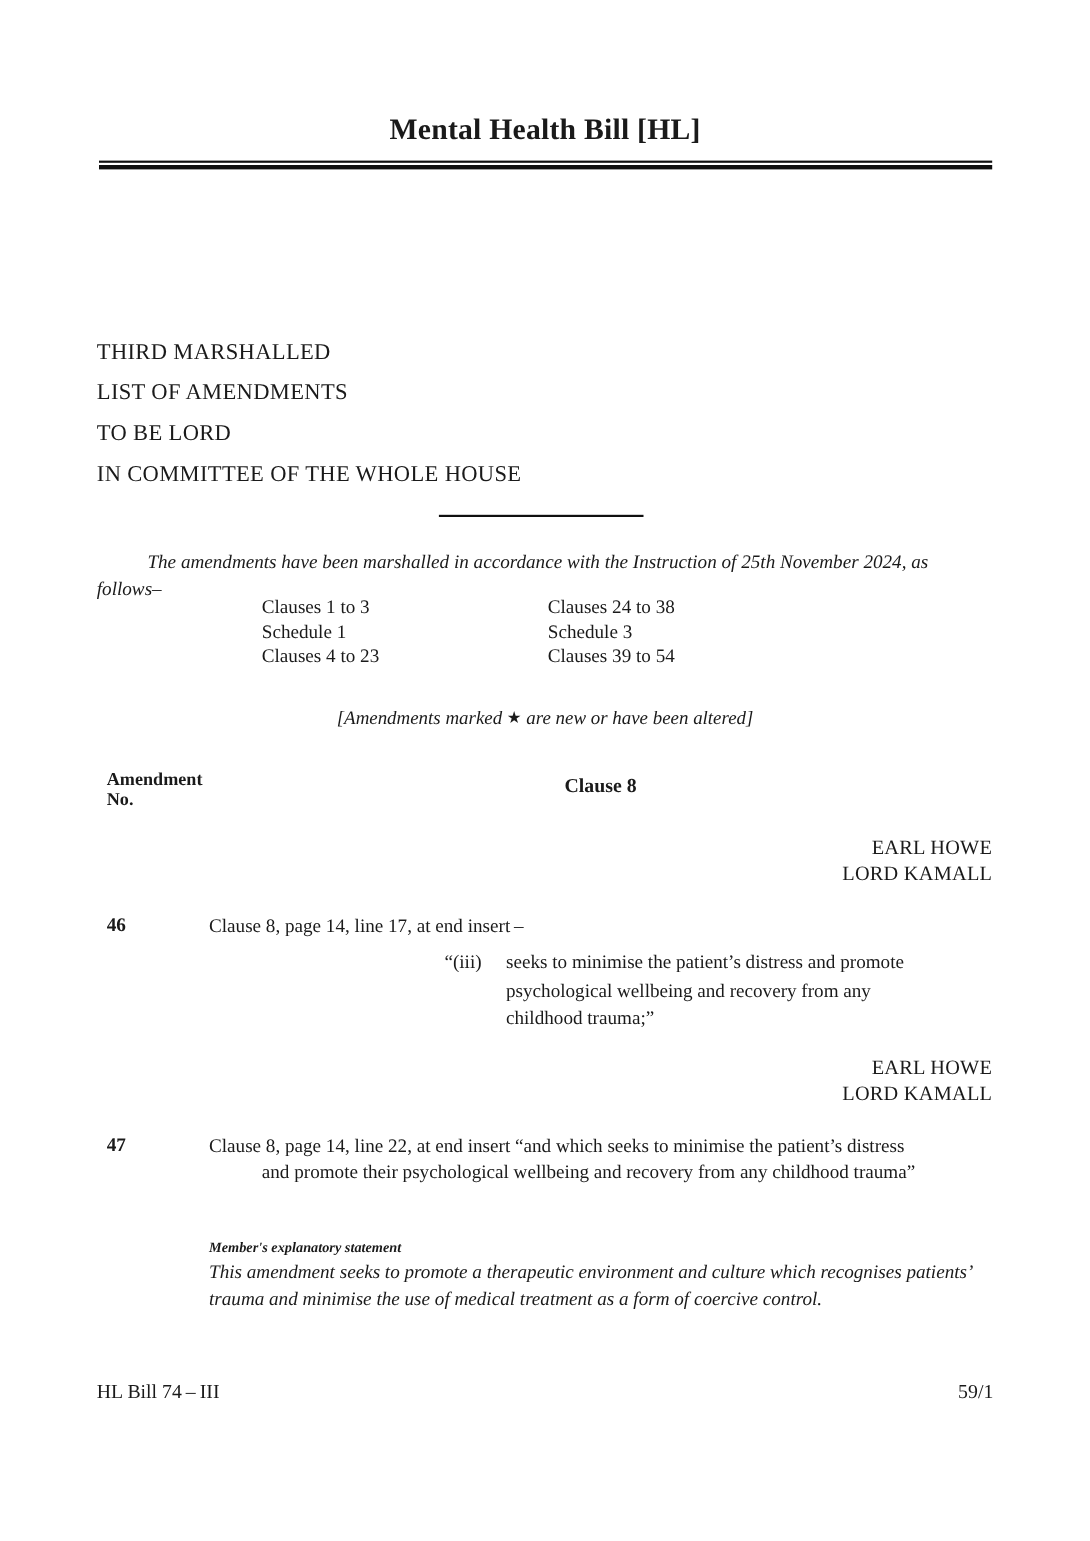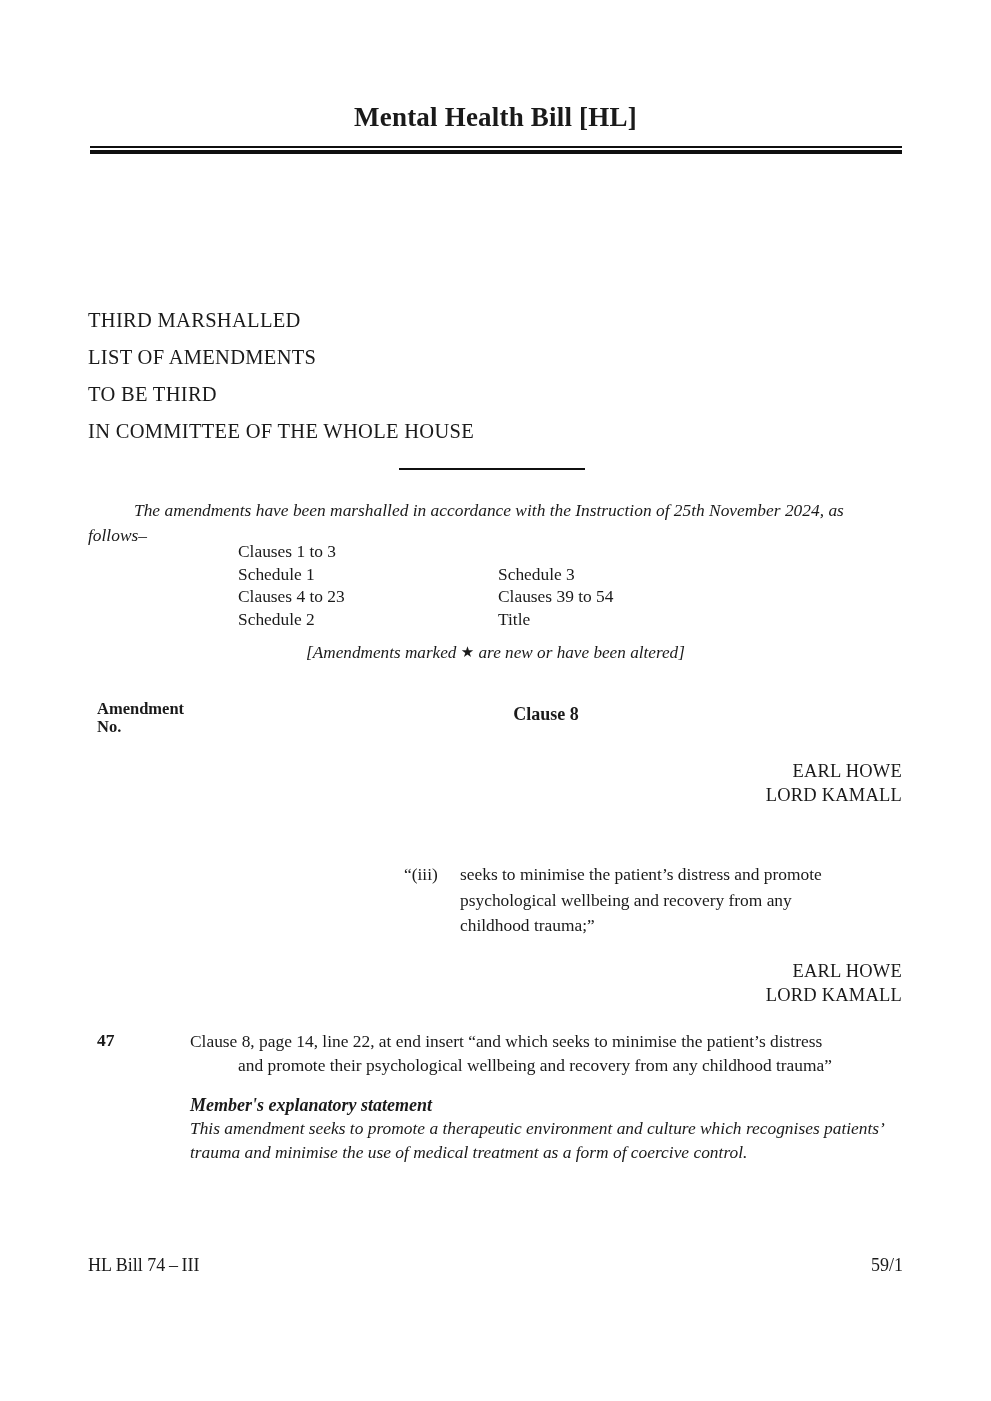--- a/index.html
+++ b/index.html
@@ -210,22 +210,23 @@
   
   .explanatory {
     position: absolute;
     left: 190px;
     top: 1094px;
     width: 713px;
   }
   .explanatory .es-title {
     font-style: italic;
     font-weight: bold;
-    font-size: 18px;
+    font-size: 13px;
     line-height: 23px;
+    margin-top: 28px;
   }
   .explanatory .es-body {
     font-style: italic;
     font-size: 17.4px;
     line-height: 23.5px;
     text-align: justify;
   }
   .explanatory .es-body .last-line {
     text-align: left;
   }
@@ -249,63 +250,64 @@
   <div class="doc-title">Mental Health Bill [HL]</div>
   <div class="title-rule">
     <div class="r1"></div>
     <div class="gap"></div>
     <div class="r2"></div>
   </div>
 
   <div class="heading-block">
     <div class="hline">THIRD MARSHALLED</div>
     <div class="hline">LIST OF AMENDMENTS</div>
-    <div class="hline">TO BE THIRD</div>
+    <div class="hline">TO BE LORD</div>
     <div class="hline">IN COMMITTEE OF THE WHOLE HOUSE</div>
   </div>
   <div class="short-rule"></div>
 
   <div class="instruction">
     <span class="lead"></span><span>The amendments have been marshalled in accordance with the Instruction of 25th November 2024, as</span><br>
     <span>follows–</span>
   </div>
 
   <div class="clause-list">
     <div class="clause-row">
       <span class="c-left">Clauses 1 to 3</span>
+      <span class="c-right">Clauses 24 to 38</span>
     </div>
     <div class="clause-row">
       <span class="c-left">Schedule 1</span>
       <span class="c-right">Schedule 3</span>
     </div>
     <div class="clause-row">
       <span class="c-left">Clauses 4 to 23</span>
       <span class="c-right">Clauses 39 to 54</span>
     </div>
-    <div class="clause-row">
-      <span class="c-left">Schedule 2</span>
-      <span class="c-right">Title</span>
-    </div>
   </div>
 
   <div class="star-note">
     <span>[Amendments marked </span><span class="star">★</span><span> are new or have been altered]</span>
   </div>
 
   <div class="amend-no-label">
     <div>Amendment</div>
     <div>No.</div>
   </div>
   <div class="clause-heading">Clause 8</div>
 
   <div class="sponsors sponsors-1">
     <div>EARL HOWE</div>
     <div>LORD KAMALL</div>
   </div>
 
+  <div class="amendment amd-46">
+    <span class="num">46</span>
+    <div class="body">Clause 8, page 14, line 17, at end insert –</div>
+  </div>
   <div class="quoted">
     <span class="marker">“(iii)</span>
     <div class="qtext">
       <div>seeks to minimise the patient’s distress and promote</div>
       <div>psychological wellbeing and recovery from any</div>
       <div class="last-line">childhood trauma;”</div>
     </div>
   </div>
 
   <div class="sponsors sponsors-2">

